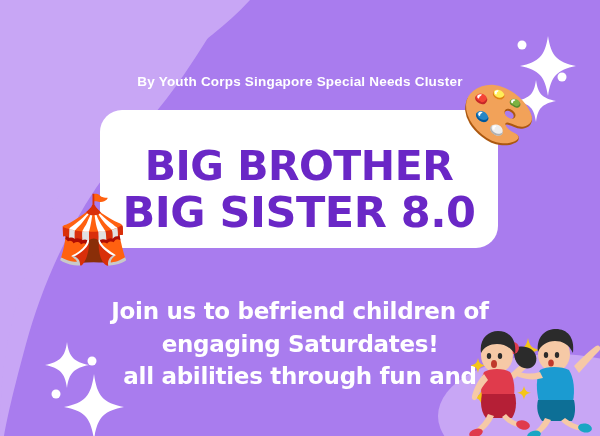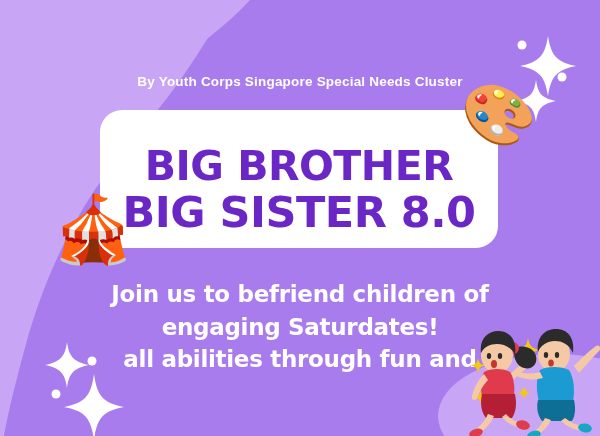--- a/index.html
+++ b/index.html
@@ -84,21 +84,21 @@
   }
   .title-line.line2 {
     font-size: 43px;
     text-align: right;
   }
 
   
   .subcopy {
     position: absolute;
     left: 0;
-    top: 278px;
+    top: 295px;
     width: 600px;
     z-index: 6;
     text-align: center;
     color: #ffffff;
     font-family: "DejaVu Sans", sans-serif;
     font-weight: bold;
     font-size: 23px;
     line-height: 1.42;
     letter-spacing: -0.3px;
   }

